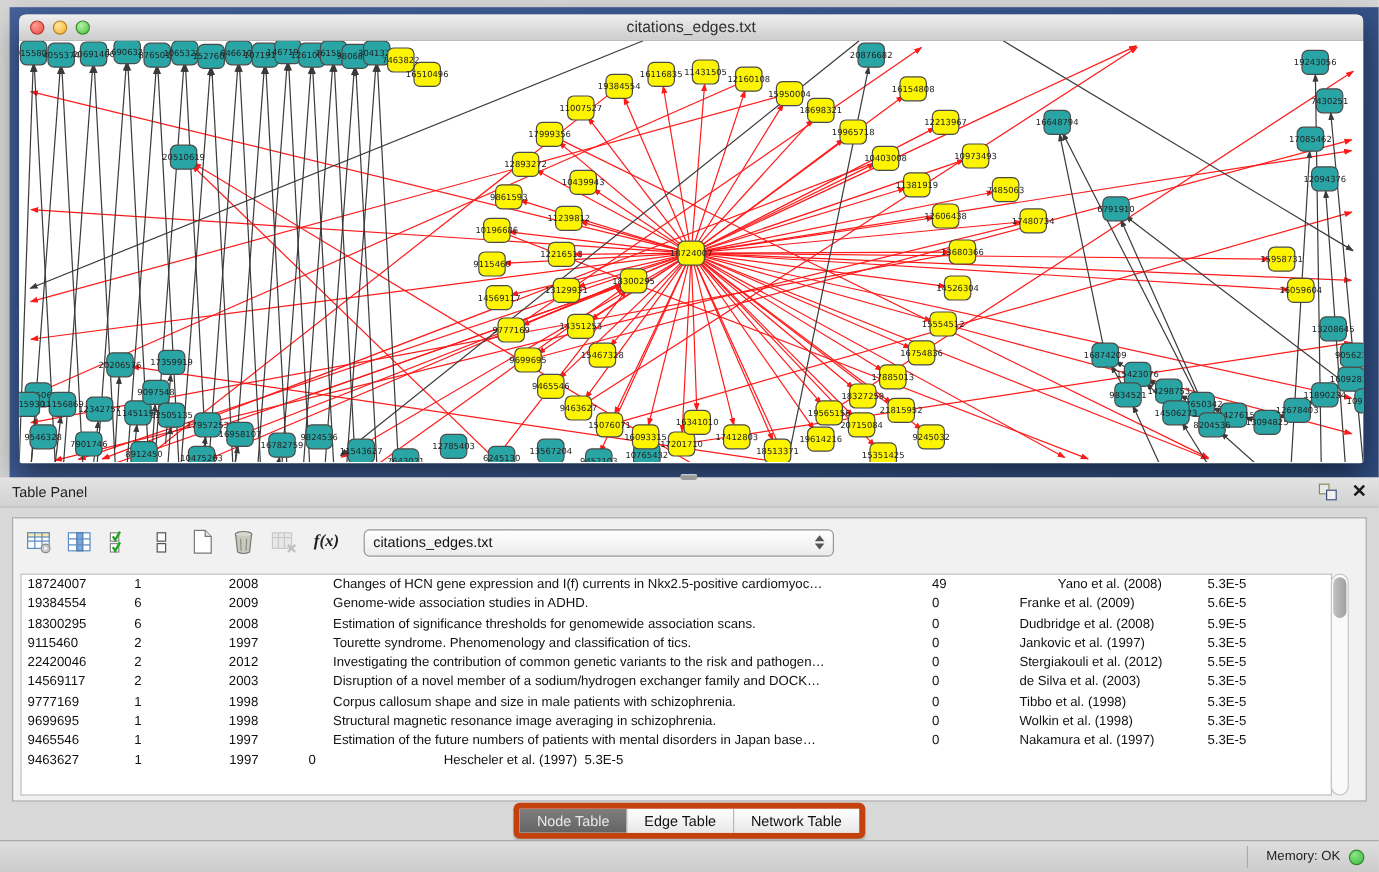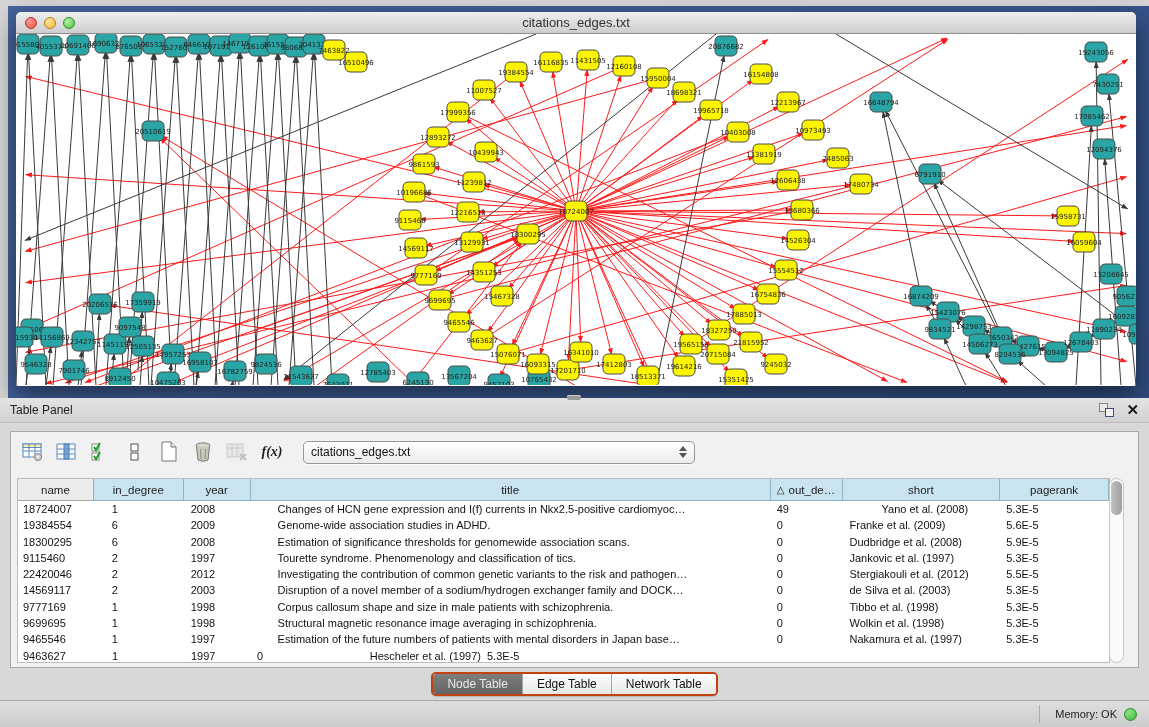--- a/index.html
+++ b/index.html
@@ -64,21 +64,21 @@
   .hcell .sort { margin-right:4px; font-size:10px; color:#111; }
   .trow { display:flex; height:16.3px; background:#fff; }
   .tcell { font-size:11px; color:#111; line-height:16.3px; white-space:nowrap; overflow:hidden; }
   .vscroll { position:absolute; right:14px; top:46px; width:15px; bottom:4px;
     background:#fafafa; border:1px solid #c6c6c6; border-radius:8px; }
   .vthumb { position:absolute; left:1px; top:2px; width:11px; height:34px;
     border-radius:6px; background:linear-gradient(90deg,#c2c2c2,#9f9f9f); }
   
   .tabbar { position:absolute; left:0; top:273px; width:100%; height:26px;
     display:flex; align-items:center; justify-content:center; }
-  .segmented { display:flex; border:2px solid #c2410c; border-radius:5px; overflow:hidden;
+  .segmented { display:flex; border:5px solid #c2410c; border-radius:5px; overflow:hidden;
     background:#fff; box-shadow:0 1px 1px rgba(0,0,0,.15); }
   .seg { padding:3px 14px; font-size:12px; color:#111;
     background:linear-gradient(#ffffff,#e7e7e7); border-right:1px solid #a5a5a5; cursor:default; }
   .seg:last-child { border-right:none; }
   .seg.selected { background:linear-gradient(#7e7e7e,#646464); color:#e9e9e9; }
   
   .statusbar { position:absolute; left:0; bottom:0; width:100%; height:27px;
     background:linear-gradient(#dedede,#cccccc); border-top:1px solid #a8a8a8;
     display:flex; align-items:center; justify-content:flex-end; padding-right:12px; gap:7px; }
   .statusbar .sep { width:1px; height:18px; background:#aaa; margin-right:8px; }
@@ -575,44 +575,20 @@
       <div class="combo">
         <span class="val">citations_edges.txt</span>
         <span class="stepper">
             <i class="up"></i>
             <i class="dn"></i>
           </span>
       </div>
     </div>
 
     <div class="tablewrap">
-      <div class="thead" id="thead">
-          <div class="hcell first" style="width: 76px;">
-            <span>name</span>
-          </div>
-          <div class="hcell" style="width: 90px;">
-            <span>in_degree</span>
-          </div>
-          <div class="hcell" style="width: 67px;">
-            <span>year</span>
-          </div>
-          <div class="hcell" style="width: 521px;">
-            <span>title</span>
-          </div>
-          <div class="hcell" style="width: 72px;">
-            <span class="sort">△</span>
-            <span>out_de…</span>
-          </div>
-          <div class="hcell" style="width: 158px;">
-            <span>short</span>
-          </div>
-          <div class="hcell" style="width: 109px;">
-            <span>pagerank</span>
-          </div>
-        </div>
       <div id="tbody">
           <div class="trow">
             <div class="tcell" style="width: 76px; padding-left: 5px;">18724007</div>
             <div class="tcell" style="width: 90px; padding-left: 18px;">1</div>
             <div class="tcell" style="width: 67px; padding-left: 7px;">2008</div>
             <div class="tcell" style="width: 521px; padding-left: 27px;">Changes of HCN gene expression and I(f) currents in Nkx2.5-positive cardiomyoc…</div>
             <div class="tcell" style="width: 72px; padding-left: 6px;">49</div>
             <div class="tcell" style="width: 158px; padding-left: 7px; text-align: center;">Yano et al. (2008)</div>
             <div class="tcell" style="width: 109px; padding-left: 6px;">5.3E-5</div>
           </div>

